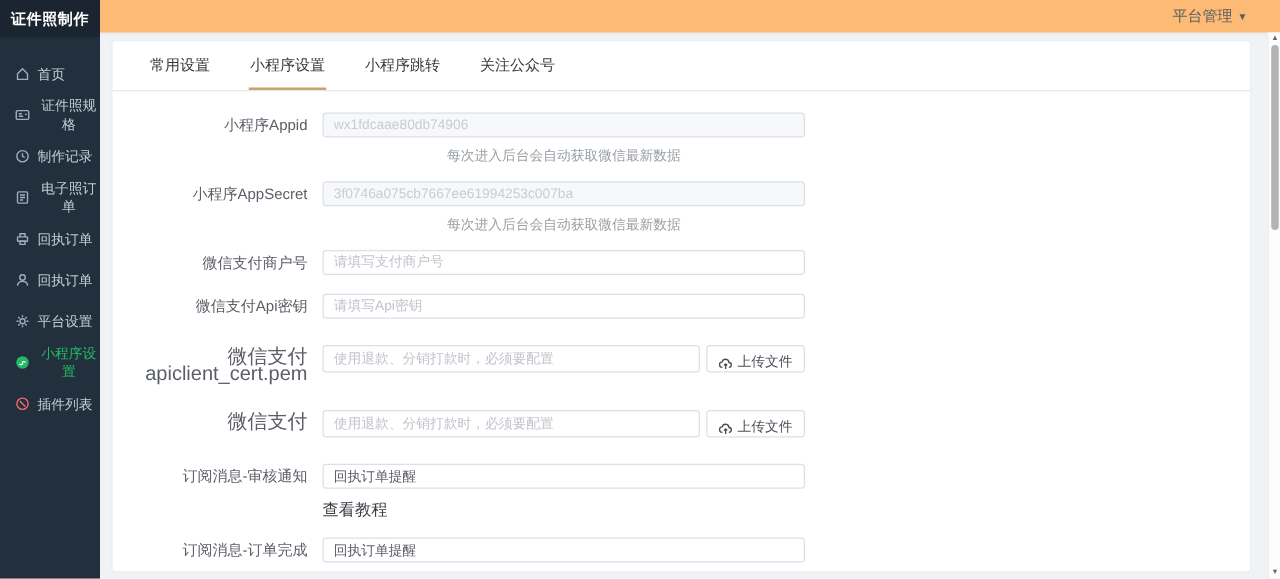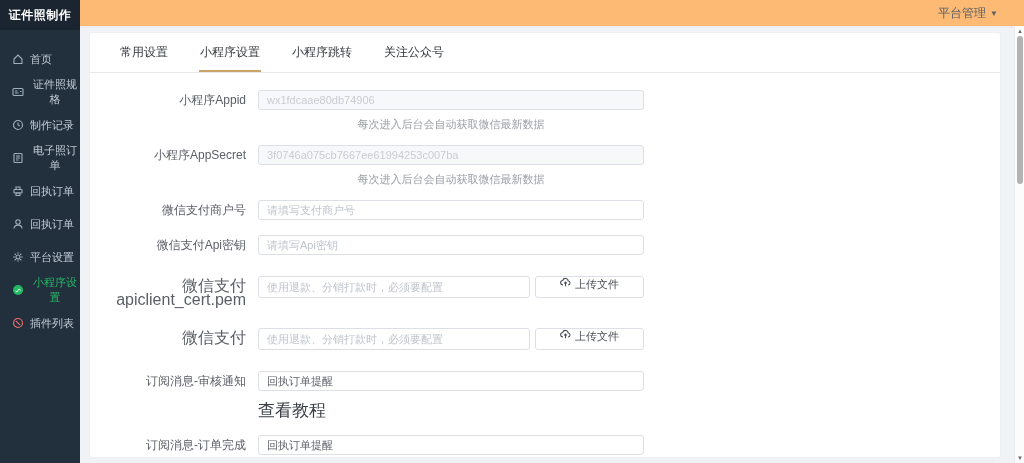--- a/index.html
+++ b/index.html
@@ -35,25 +35,25 @@
   .form-row { display:flex; margin-bottom:15px; }
   .form-label { width:168px; flex-shrink:0; text-align:right; padding-right:12px; font-size:12px; color:#5a5e66; line-height:20px; }
   .form-label .l2 { display:block; line-height:14px; font-size:16px; }
   .form-label.two-line { line-height:14px; padding-top:3px; }
   .form-control { width:386px; }
   .form-control.with-btn { display:flex; }
   .txt { width:100%; height:20px; border:1px solid #dcdfe6; border-radius:3px; padding:0 8px; font-size:11px; color:#5a5e66; outline:none; background:#fff; }
   .txt::placeholder { color:#c0c4cc; }
   .txt:disabled { background:#f7f8fa; color:#c8ccd2; }
   .helper { font-size:11px; color:#9aa0a6; margin-top:7px;text-align:center; }
-  .sub-link { display:inline-block; font-size:17px; color:#3a3e44; margin-top:8px; cursor:pointer; }
+  .sub-link { display:inline-block; font-size:13px; color:#3a3e44; margin-top:8px; cursor:pointer; }
   .row-tight { margin-bottom:13px; }
   .row-gap { margin-bottom:21px; }
 
-  .upload-btn { height:22px; margin-left:5px; flex-shrink:0; display:inline-flex; align-items:flex-start; gap:4px; padding:0 24px; background:#fff; border:1px solid #dcdfe6; border-radius:3px; font-size:11px; color:#4a4e55; cursor:pointer; }
+  .upload-btn { height:22px; margin-left:5px; flex-shrink:0; display:inline-flex; align-items:flex-end; gap:4px; padding:0 9px; background:#fff; border:1px solid #dcdfe6; border-radius:3px; font-size:11px; color:#4a4e55; cursor:pointer; }
   .with-btn .txt { flex:1; height:22px; }
   .scroll-area { position:absolute; right:0; top:26px; bottom:0; width:10px; background:#fcfcfc; border-left:1px solid #ececec; z-index:5; }
   .scroll-arrow { position:absolute; left:0; width:10px; text-align:center; font-size:6px; color:#666; line-height:8px; }
   .scroll-arrow.up { top:1px; }
   .scroll-arrow.down { bottom:1px; }
   .scroll-thumb { position:absolute; left:2px; top:10px; width:6px; height:148px; background:#b3b3b3; border-radius:3px; }
 </style>
 </head>
 <body>
 

